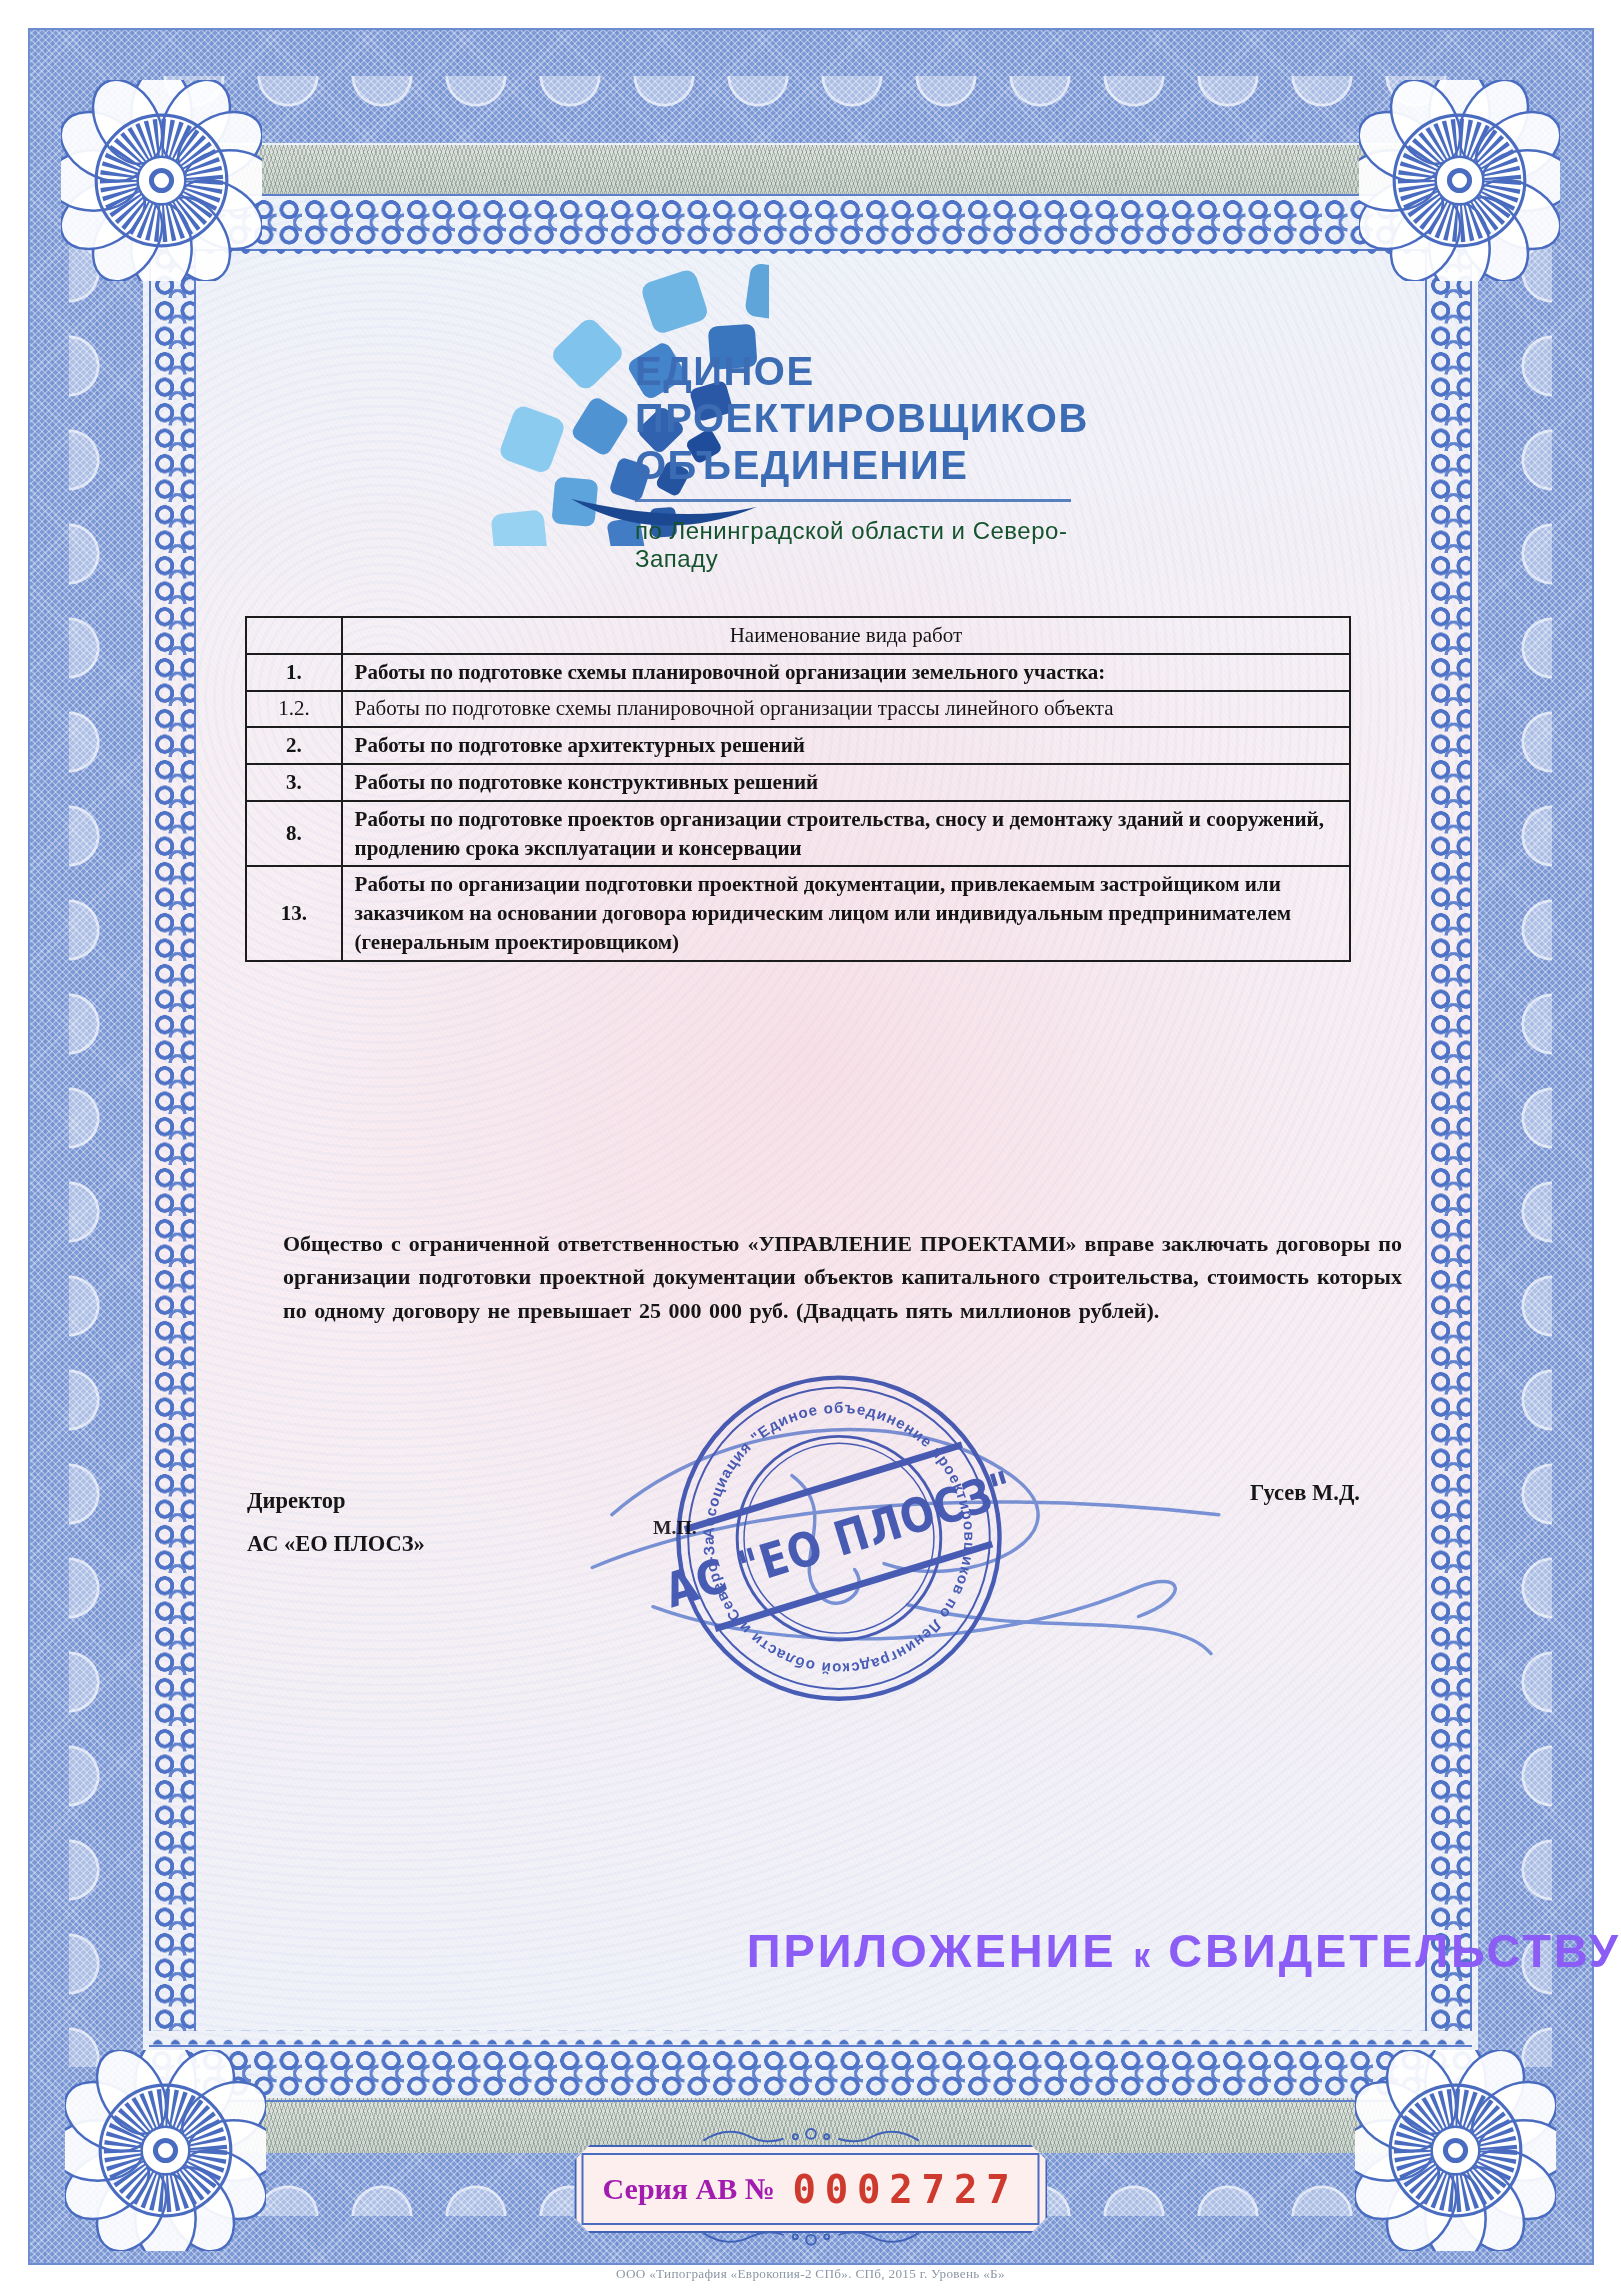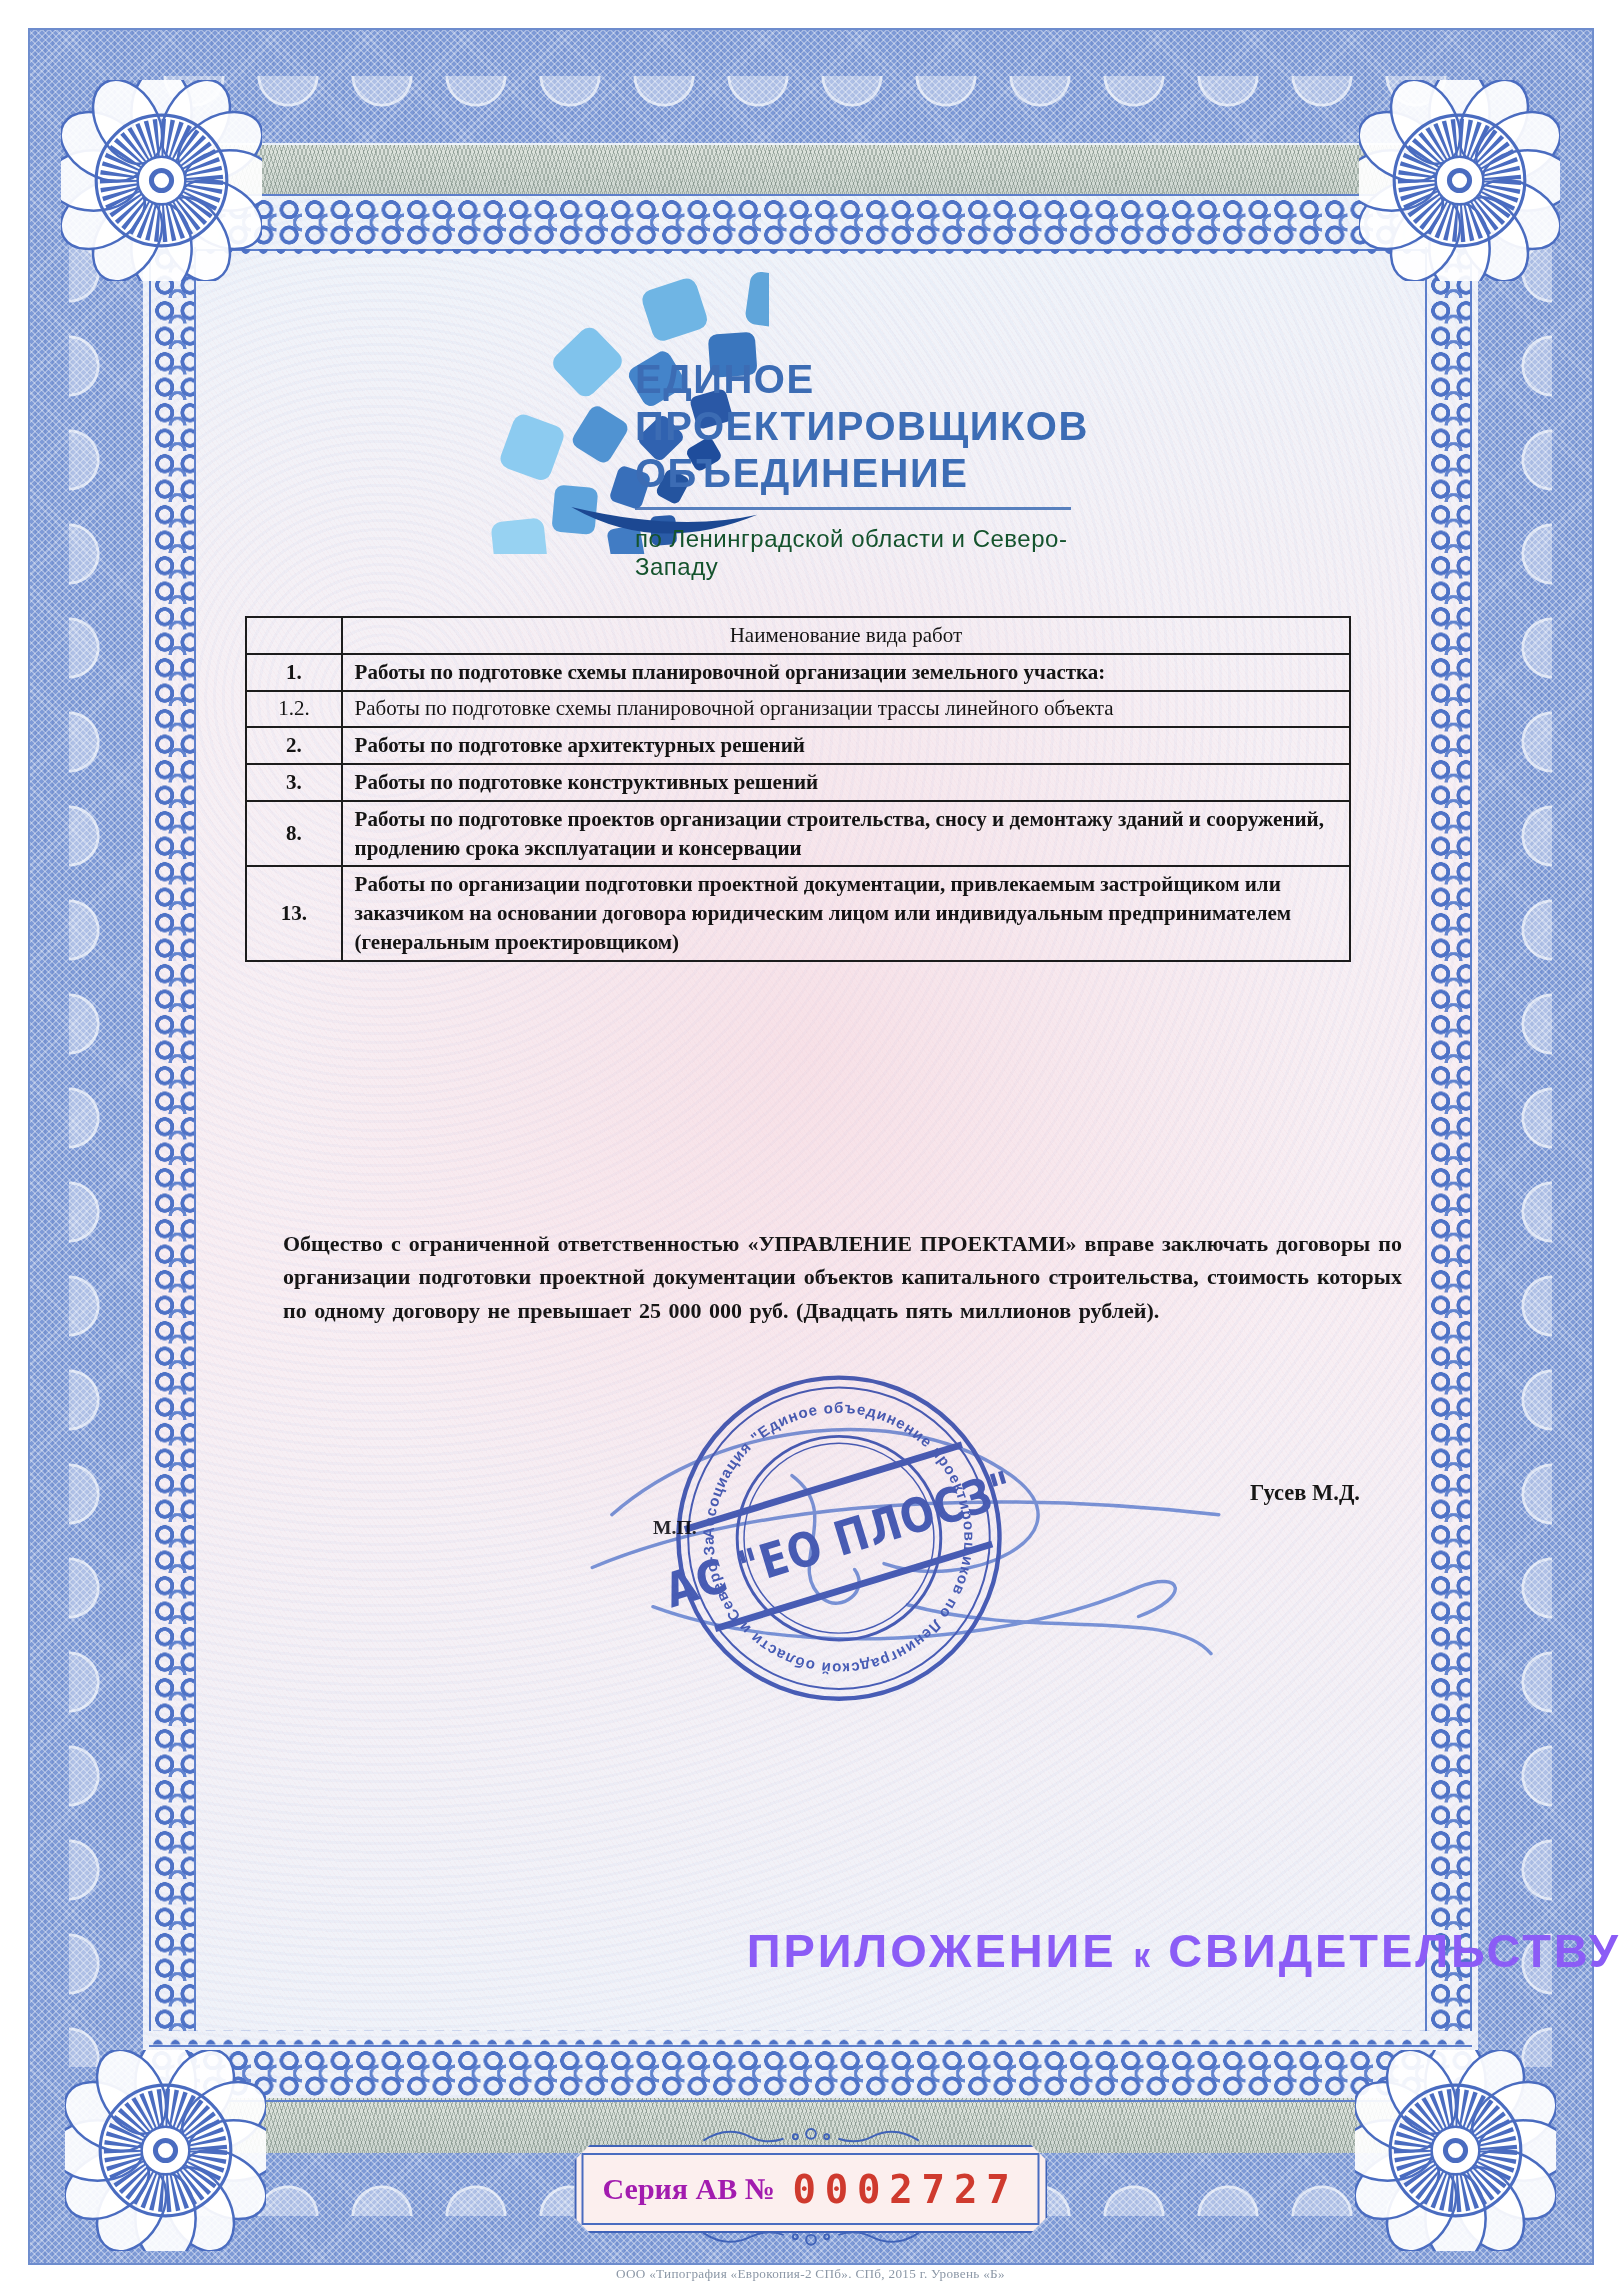--- a/index.html
+++ b/index.html
@@ -67,21 +67,21 @@
   .hatch-bot{top:2098px;height:55px;}
 
   
   .rosette{position:absolute;z-index:6;width:201px;height:201px;}
   .rosette.tl{left:61px;top:80px;}
   .rosette.tr{right:61px;top:80px;}
   .rosette.bl{left:65px;top:2050px;}
   .rosette.br{right:65px;top:2050px;}
 
   
-  .logo{position:absolute;left:446px;top:231px;width:676px;height:314px;z-index:5;text-decoration:underline;}
+  .logo{position:absolute;left:446px;top:223px;width:676px;height:314px;z-index:5;text-decoration:underline;}
   .logo .fan{position:absolute;left:0;top:0;}
   .logo-textblock{position:absolute;left:189px;top:125px;width:490px;
     font-family:"Liberation Sans",sans-serif;color:#3c6cb4;}
   .logo-line{font-size:40px;font-weight:700;letter-spacing:1.5px;line-height:1.17;}
   .logo-rule{width:436px;height:2.9px;background:#3c6cb4;margin-top:10.8px;opacity:.85;}
   .logo-tagline{margin-top:15px;font-size:24px;font-weight:400;letter-spacing:0.5px;color:#14532d;}
 
   
   .works-table{position:absolute;left:245px;top:616px;z-index:5;border-collapse:collapse;
     width:1106px;font-size:21px;color:#141414;}
@@ -285,20 +285,24 @@
     </tr>
     <tr class="bold">
       <td class="num">13.</td>
       <td>Работы по организации подготовки проектной документации, привлекаемым застройщиком или заказчиком на основании договора юридическим лицом или индивидуальным предпринимателем (генеральным проектировщиком)</td>
     </tr>
   </tbody>
     </table>
 
   <div class="grant-paragraph">Общество с ограниченной ответственностью «УПРАВЛЕНИЕ ПРОЕКТАМИ» вправе заключать договоры по организации подготовки проектной документации объектов капитального строительства, стоимость которых по одному договору не превышает 25 000 000 руб. (Двадцать пять миллионов рублей).</div>
 
+  <div class="sig-role">
+    <div>Директор</div>
+    <div>АС «ЕО ПЛОСЗ»</div>
+  </div>
   <div class="sig-name">Гусев М.Д.</div>
   <div class="seal-mark">М.П.</div>
 
   <div class="stamp-wrap">
     <svg width="647" height="372" viewBox="0 0 660 380">
       <g fill="none" stroke="#5b82d8" stroke-width="3.5" stroke-linecap="round" opacity=".85">
         <path d="M28,158 C140,60 330,42 436,118 C520,178 392,238 306,208"></path>
         <path d="M8,212 C150,152 380,128 648,158"></path>
         <path d="M70,252 C210,304 430,292 566,232 C612,214 620,242 566,262"></path>
         <path d="M212,118 C266,158 204,212 244,244 C262,258 292,236 276,214"></path>

